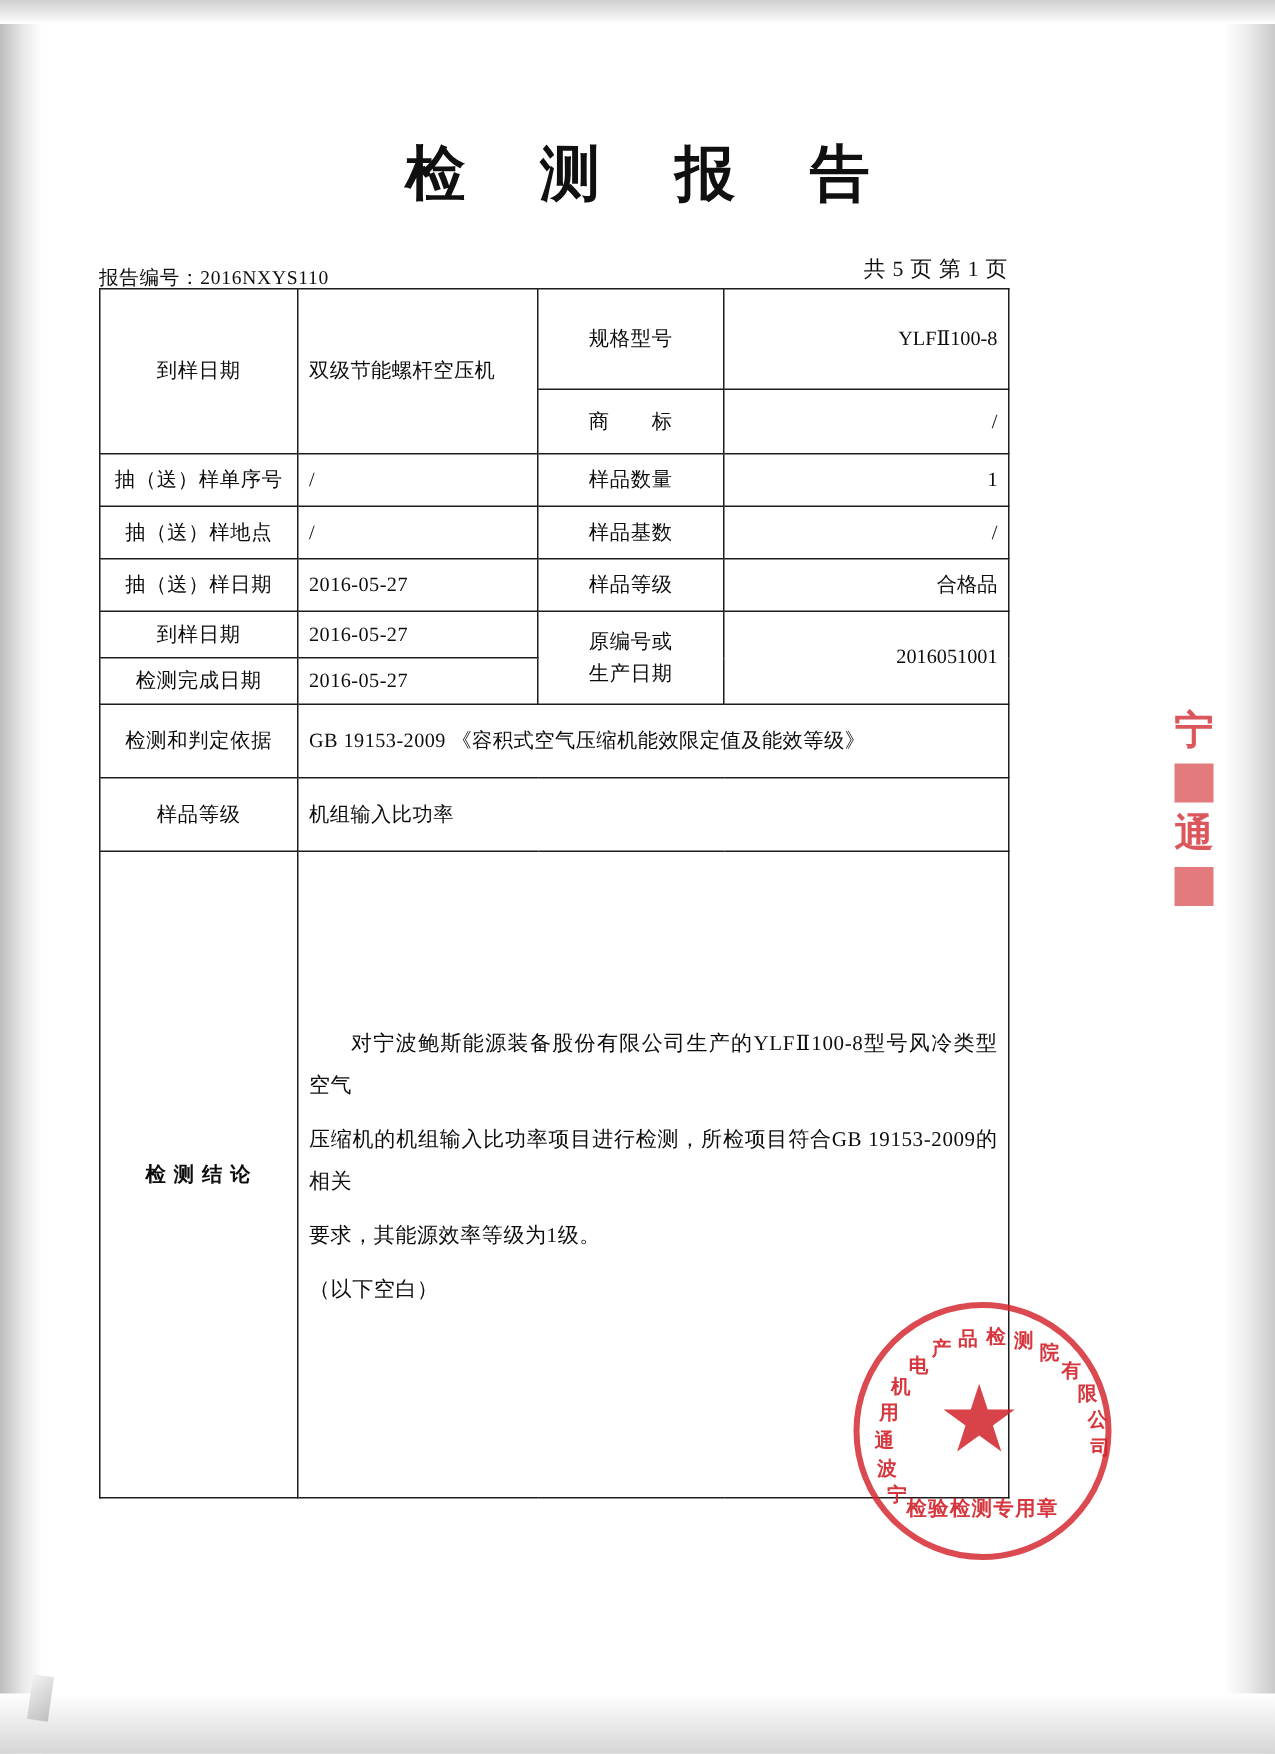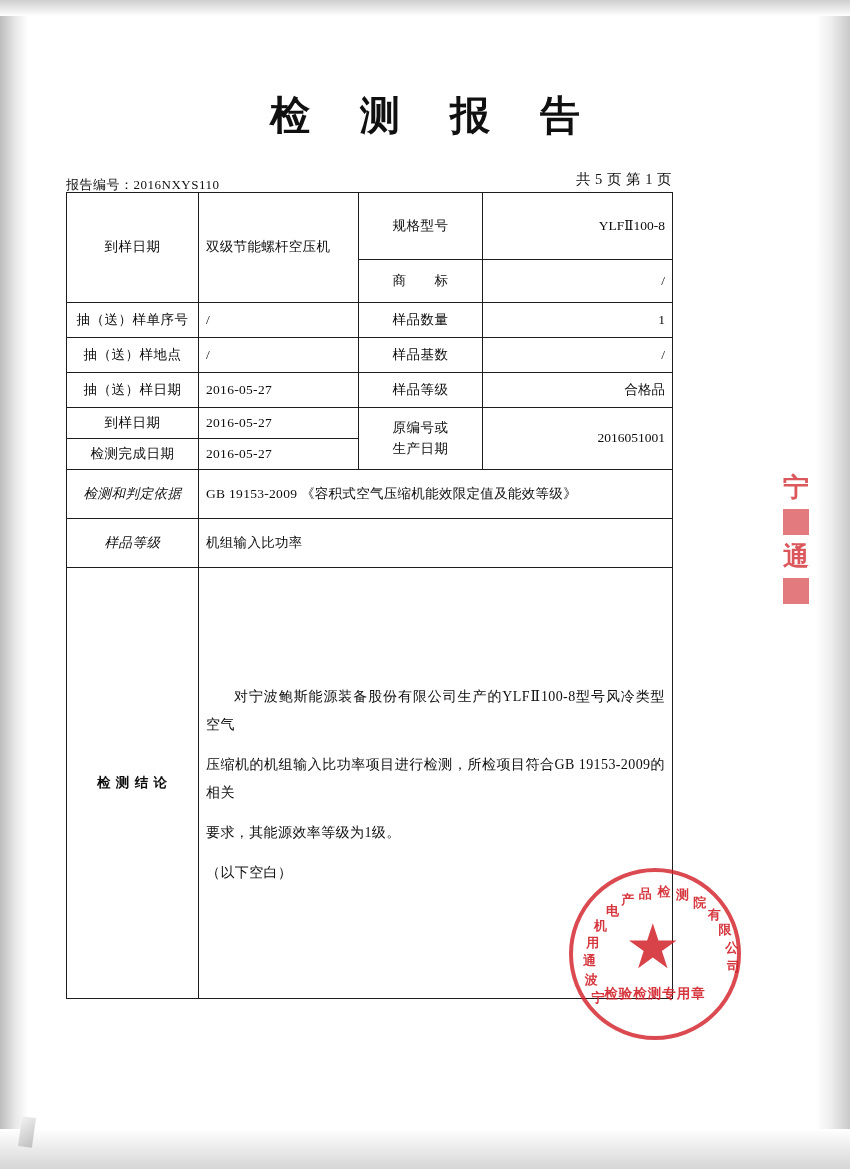--- a/index.html
+++ b/index.html
@@ -137,39 +137,39 @@
     letter-spacing: 0.3px;
   }
   .val-c {
     text-align: right;
     padding-left: 10px;
   }
   .r-tall { height: 66px; }
   .r-mid  { height: 42px; font-family: Liberation Serif, serif; }
   .r-row  { height: 34px; }
   .r-small{ height: 30px; }
-  .r-two  { height: 48px; font-style: italic; }
+  .r-two  { height: 48px; }
 
   .conclusion-label {
     text-align: center;
     vertical-align: middle;
     width: 64px;
     font-size: 14px;
     line-height: 2.4;
     letter-spacing: 1px;
     font-weight: bold;
   }
   .conclusion-body {
     vertical-align: top;
     padding: 26px 22px 0 22px;
     height: 430px;
     position: relative;
   }
   .conclusion-body p {
-    margin: 12px 0 8px 0;
+    margin: 0 0 8px 0;
     font-size: 14px;
     line-height: 2.0;
     letter-spacing: 0.4px;
     text-align: justify;
   }
   .indent { text-indent: 28px; }
 
   
   .stamp {
     position: absolute;
@@ -212,21 +212,21 @@
     left: 50%;
     top: 50%;
     transform-origin: 0 0;
     font-family: "DejaVu Serif", serif;
     font-weight: bold;
     white-space: nowrap;
   }
   .stamp-bottom {
     position: absolute;
     left: 0;
-    top: 116px;
+    top: 128px;
     width: 172px;
     text-align: center;
     font-size: 13.5px;
     color: #d2222a;
     opacity: 0.9;
     font-weight: bold;
     letter-spacing: 1px;
   }
 
   

